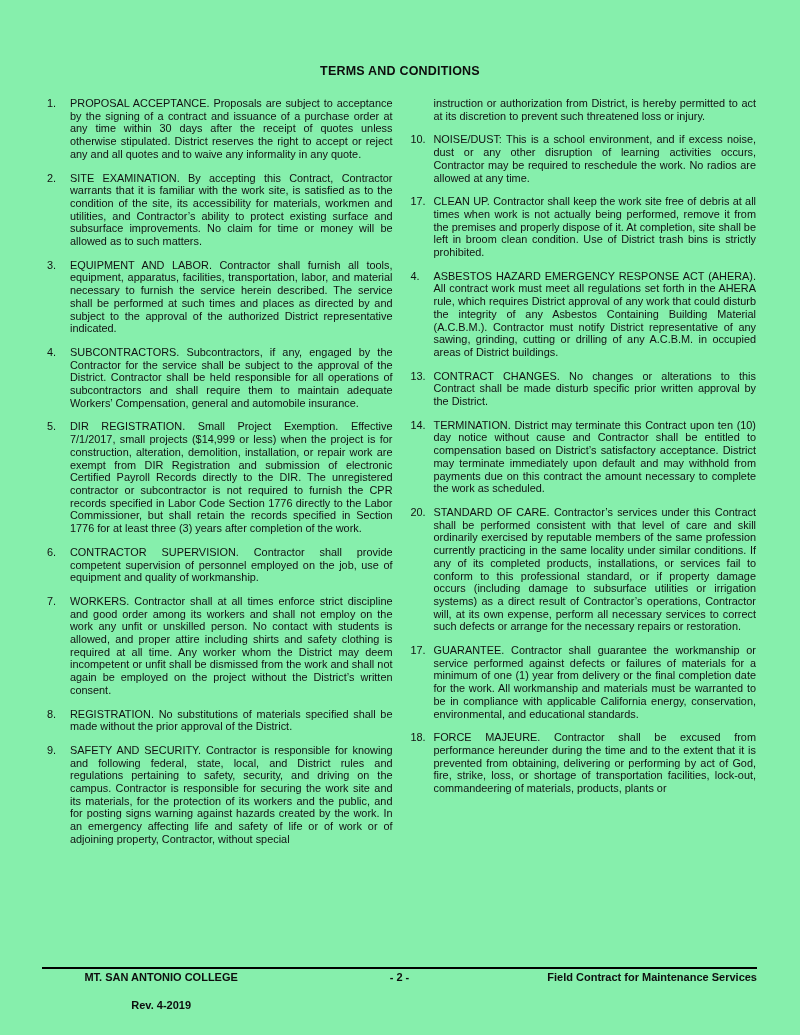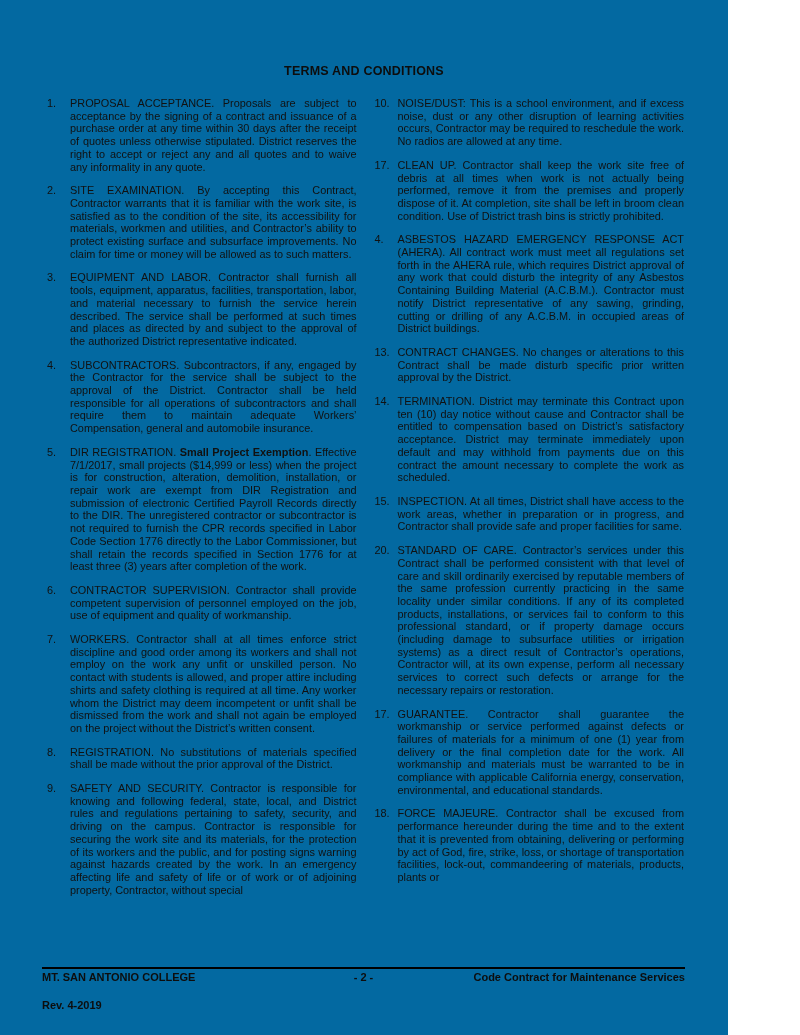--- a/index.html
+++ b/index.html
@@ -1,21 +1,21 @@
 <!DOCTYPE html>
 <html><head>
 <meta charset="utf-8">
 <style>
   * { box-sizing: border-box; margin: 0; padding: 0; }
   html, body { background: #ffffff; }
   .page {
     position: relative;
-    width: 728px;
+    width: 800px;
     height: 1035px;
-    background: #0369a1;
+    background: #86efac;
     font-family: "Liberation Sans", sans-serif;
     color: #111111;
     overflow: hidden;
   }
   .doc-title {
     padding-top: 64px;
     text-align: center;
     font-size: 12.5px;
     font-weight: bold;
     letter-spacing: 0.2px;
@@ -35,39 +35,39 @@
   }
   .term-num {
     flex: 0 0 23px;
     text-align: left;
   }
   .term-text {
     flex: 1 1 auto;
     text-align: justify;
     text-justify: inter-word;
   }
-  .term-text .bold { font-weight: bold; margin-top: 40px; }
+  .term-text .bold { font-weight: normal; margin-top: 40px; }
   .footer {
     position: absolute;
     left: 42px;
     right: 43px;
     top: 967px;
   }
   .footer-rule {
     border-top: 2.5px solid #000000;
     margin-bottom: 2px;
   }
   .footer-row {
     display: flex;
     align-items: flex-start;
     font-size: 11px;
     font-weight: bold;
     color: #0d0d0d;
   }
-  .footer-left  { flex: 1 1 0; text-align: left; }
+  .footer-left  { flex: 1 1 0; text-align: center; }
   .footer-center{ flex: 1 1 0; text-align: center; }
   .footer-right { flex: 1 1 0; text-align: right; white-space: nowrap; }
   .footer-rev { margin-top: 16px; }
 </style>
 </head>
 <body>
 
 <div class="page">
   <div class="doc-title">TERMS AND CONDITIONS</div>
 
@@ -105,42 +105,42 @@
           <span class="term-num">8.</span>
           <div class="term-text"><span>REGISTRATION. No substitutions of materials specified shall be made without the prior approval of the District.</span></div>
         </div>
         <div class="term-item">
           <span class="term-num">9.</span>
           <div class="term-text"><span>SAFETY AND SECURITY. Contractor is responsible for knowing and following federal, state, local, and District rules and regulations pertaining to safety, security, and driving on the campus. Contractor is responsible for securing the work site and its materials, for the protection of its workers and the public, and for posting signs warning against hazards created by the work. In an emergency affecting life and safety of life or of work or of adjoining property, Contractor, without special</span></div>
         </div>
       </div>
     <div class="col" id="col-right">
         <div class="term-item">
+          <span class="term-num"></span>
+          <div class="term-text"><span>instruction or authorization from District, is hereby permitted to act at its discretion to prevent such threatened loss or injury.</span></div>
+        </div>
+        <div class="term-item">
           <span class="term-num">10.</span>
           <div class="term-text"><span>NOISE/DUST: This is a school environment, and if excess noise, dust or any other disruption of learning activities occurs, Contractor may be required to reschedule the work. No radios are allowed at any time.</span></div>
         </div>
         <div class="term-item">
           <span class="term-num">17.</span>
           <div class="term-text"><span>CLEAN UP. Contractor shall keep the work site free of debris at all times when work is not actually being performed, remove it from the premises and properly dispose of it. At completion, site shall be left in broom clean condition. Use of District trash bins is strictly prohibited.</span></div>
         </div>
         <div class="term-item">
           <span class="term-num">4.</span>
           <div class="term-text"><span>ASBESTOS HAZARD EMERGENCY RESPONSE ACT (AHERA). All contract work must meet all regulations set forth in the AHERA rule, which requires District approval of any work that could disturb the integrity of any Asbestos Containing Building Material (A.C.B.M.). Contractor must notify District representative of any sawing, grinding, cutting or drilling of any A.C.B.M. in occupied areas of District buildings.</span></div>
         </div>
         <div class="term-item">
           <span class="term-num">13.</span>
           <div class="term-text"><span>CONTRACT CHANGES. No changes or alterations to this Contract shall be made disturb specific prior written approval by the District.</span></div>
         </div>
         <div class="term-item">
           <span class="term-num">14.</span>
           <div class="term-text"><span>TERMINATION. District may terminate this Contract upon ten (10) day notice without cause and Contractor shall be entitled to compensation based on District’s satisfactory acceptance. District may terminate immediately upon default and may withhold from payments due on this contract the amount necessary to complete the work as scheduled.</span></div>
-        </div>
-        <div class="term-item">
-          <span class="term-num">15.</span>
-          <div class="term-text"><span>INSPECTION. At all times, District shall have access to the work areas, whether in preparation or in progress, and Contractor shall provide safe and proper facilities for same.</span></div>
         </div>
         <div class="term-item">
           <span class="term-num">20.</span>
           <div class="term-text"><span>STANDARD OF CARE. Contractor’s services under this Contract shall be performed consistent with that level of care and skill ordinarily exercised by reputable members of the same profession currently practicing in the same locality under similar conditions. If any of its completed products, installations, or services fail to conform to this professional standard, or if property damage occurs (including damage to subsurface utilities or irrigation systems) as a direct result of Contractor’s operations, Contractor will, at its own expense, perform all necessary services to correct such defects or arrange for the necessary repairs or restoration.</span></div>
         </div>
         <div class="term-item">
           <span class="term-num">17.</span>
           <div class="term-text"><span>GUARANTEE. Contractor shall guarantee the workmanship or service performed against defects or failures of materials for a minimum of one (1) year from delivery or the final completion date for the work. All workmanship and materials must be warranted to be in compliance with applicable California energy, conservation, environmental, and educational standards.</span></div>
         </div>
         <div class="term-item">
@@ -151,16 +151,16 @@
   </div>
 
   <div class="footer">
     <div class="footer-rule"></div>
     <div class="footer-row">
       <div class="footer-left">
         <div>MT. SAN ANTONIO COLLEGE</div>
         <div class="footer-rev">Rev. 4-2019</div>
       </div>
       <div class="footer-center">- 2 -</div>
-      <div class="footer-right">Code Contract for Maintenance Services</div>
+      <div class="footer-right">Field Contract for Maintenance Services</div>
     </div>
   </div>
 </div>
 
 </body></html>

